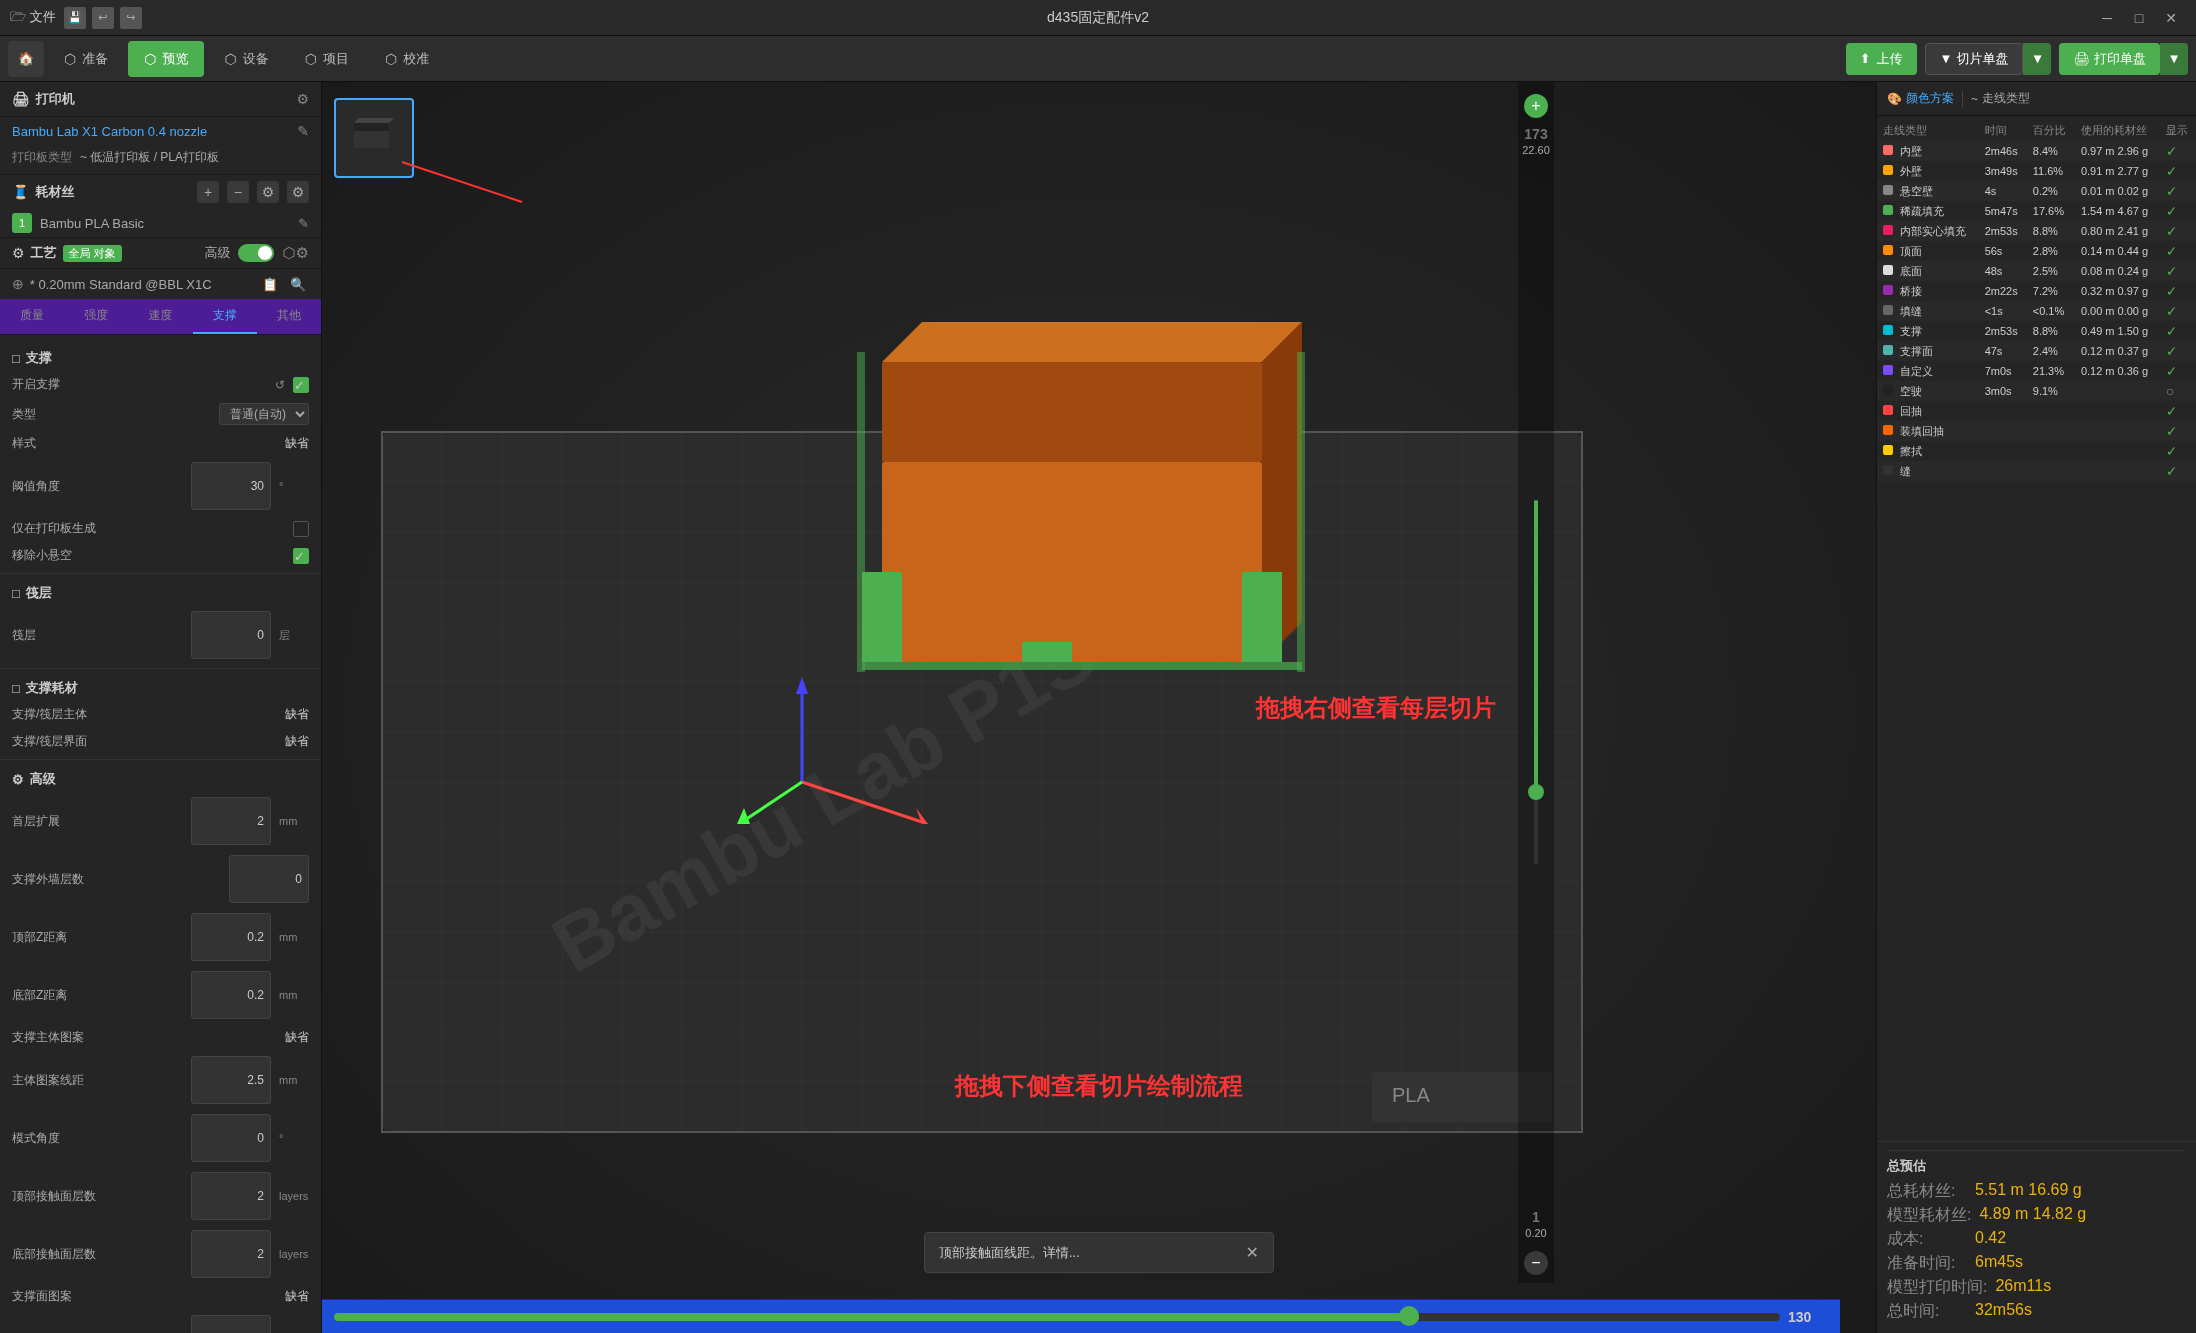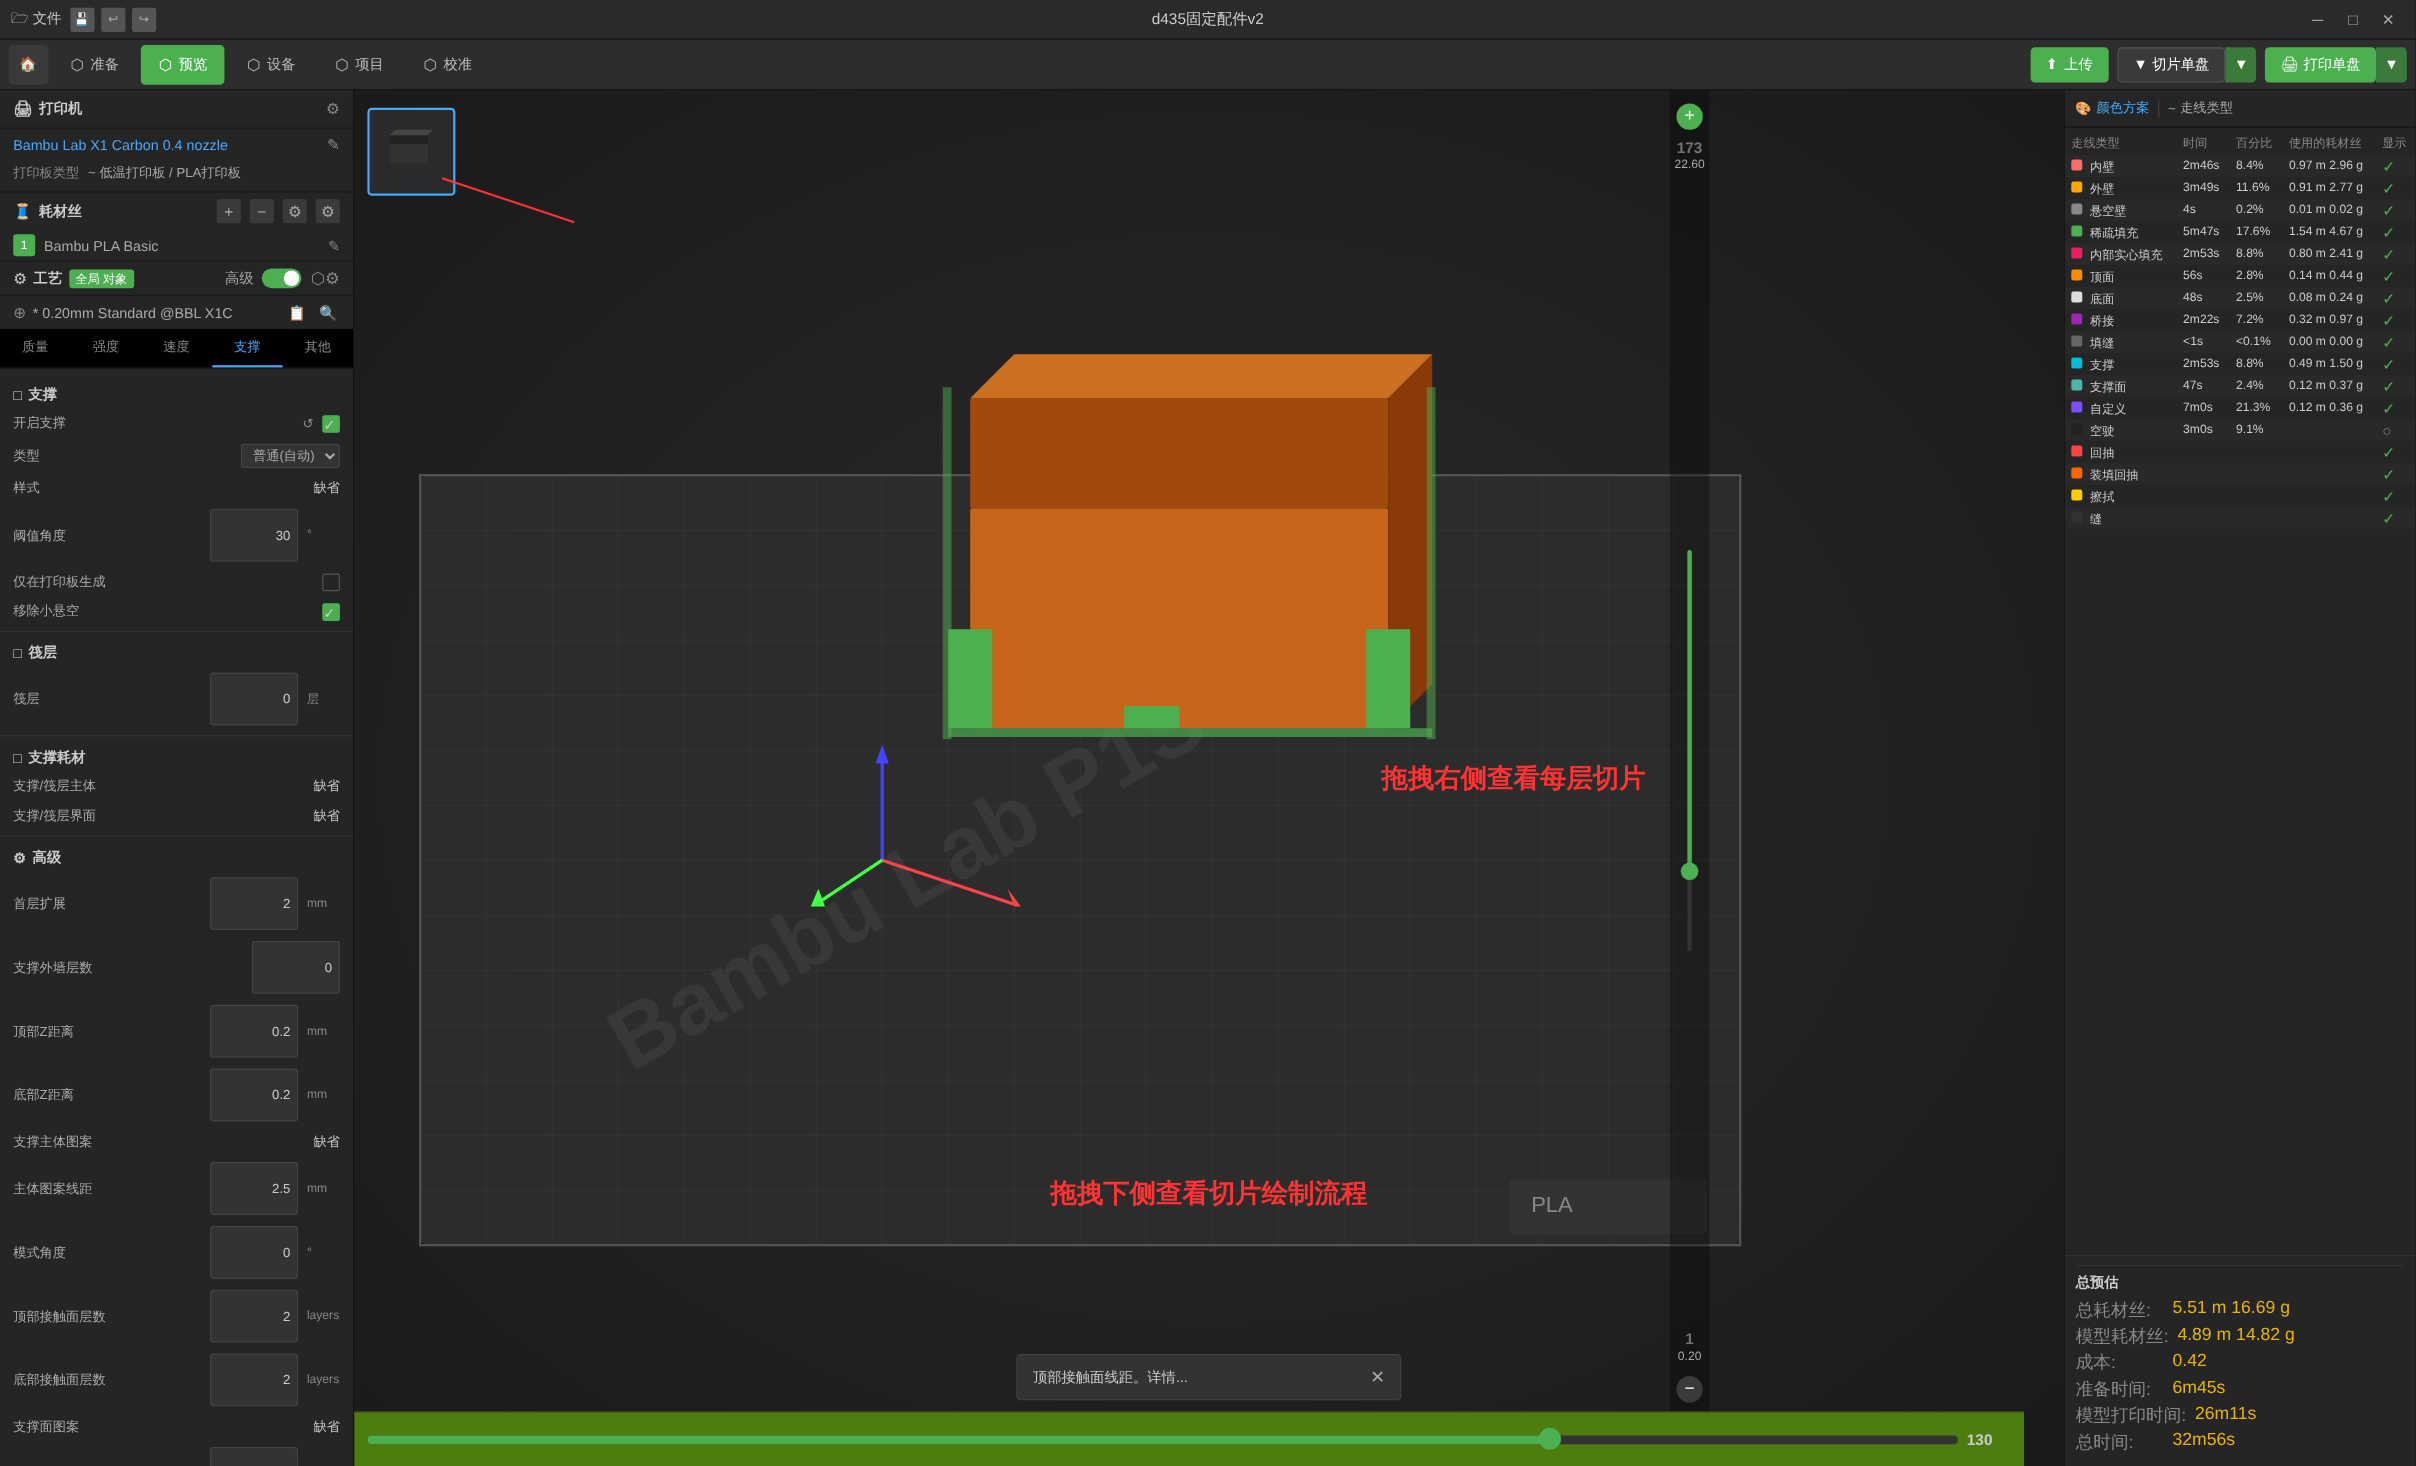--- a/index.html
+++ b/index.html
@@ -80,21 +80,21 @@
     .badge-green { background: #4CAF50; color: #fff; font-size: 11px; padding: 1px 6px; border-radius: 3px; }
     .process-right { margin-left: auto; display: flex; align-items: center; gap: 8px; }
     .toggle { width: 36px; height: 18px; background: #4CAF50; border-radius: 9px; position: relative; cursor: pointer; }
     .toggle-dot { position: absolute; right: 2px; top: 2px; width: 14px; height: 14px; background: #fff; border-radius: 50%; }
     
     .profile-row { display: flex; align-items: center; gap: 6px; padding: 4px 12px; border-top: 1px solid #1a1a1a; }
     .profile-name { flex: 1; color: #aaa; font-size: 13px; }
     .profile-icon { width: 22px; height: 22px; cursor: pointer; color: #aaa; display: flex; align-items: center; justify-content: center; font-size: 13px; }
     
     
-    .param-tabs { display: flex; border-bottom: 1px solid #1a1a1a; background: #000000; }
+    .param-tabs { display: flex; border-bottom: 1px solid #1a1a1a; background: #4c1d95; }
     .param-tab { 
       flex: 1; text-align: center; padding: 8px 4px; cursor: pointer; 
       color: #888; font-size: 12px; border-bottom: 2px solid transparent;
     }
     .param-tab.active { color: #4af; border-bottom-color: #4af; }
     
     
     .params-list { flex: 1; overflow-y: auto; padding: 8px 0; }
     .param-group-title { 
       display: flex; align-items: center; gap: 6px; padding: 6px 12px 4px;
@@ -547,21 +547,21 @@
         <div style="position:absolute; top:0; width:4px; height:80%; background:#4CAF50; border-radius:2px;"></div>
         <div style="position:absolute; top:80%; transform:translateY(-50%); left:-6px; width:16px; height:16px; background:#4CAF50; border-radius:50%;"></div>
       </div>
       <div style="flex:1; display:flex; flex-direction:column; align-items:center; justify-content:flex-end; padding-bottom:8px; gap:2px;">
         <div class="layer-value">1</div>
         <div class="layer-sub">0.20</div>
       </div>
       <div class="layer-add-btn" style="background:#3a3a3a;">−</div>
     </div>
 
-    <div style="position:absolute; bottom:0; left:0; right:36px; height:50px; background:#4d7c0f; border-top:1px solid #333; display:flex; align-items:center; padding:0 12px; gap:8px;">
+    <div style="position:absolute; bottom:0; left:0; right:36px; height:34px; background:#1d4ed8; border-top:1px solid #333; display:flex; align-items:center; padding:0 12px; gap:8px;">
       <div style="flex:1; height:8px; background:#333; border-radius:4px; position:relative;">
         <div style="width:75%; height:100%; background:#4CAF50; border-radius:4px;"></div>
         <div style="position:absolute; right:25%; top:-7px; width:20px; height:20px; background:#4CAF50; border-radius:50%; display:flex; align-items:center; justify-content:center;">
         </div>
       </div>
       <div style="color:#ccc; font-size:14px; font-weight:bold; min-width:40px;">130</div>
     </div>
 
     <div class="notification">
       <span>顶部接触面线距。详情...</span>

